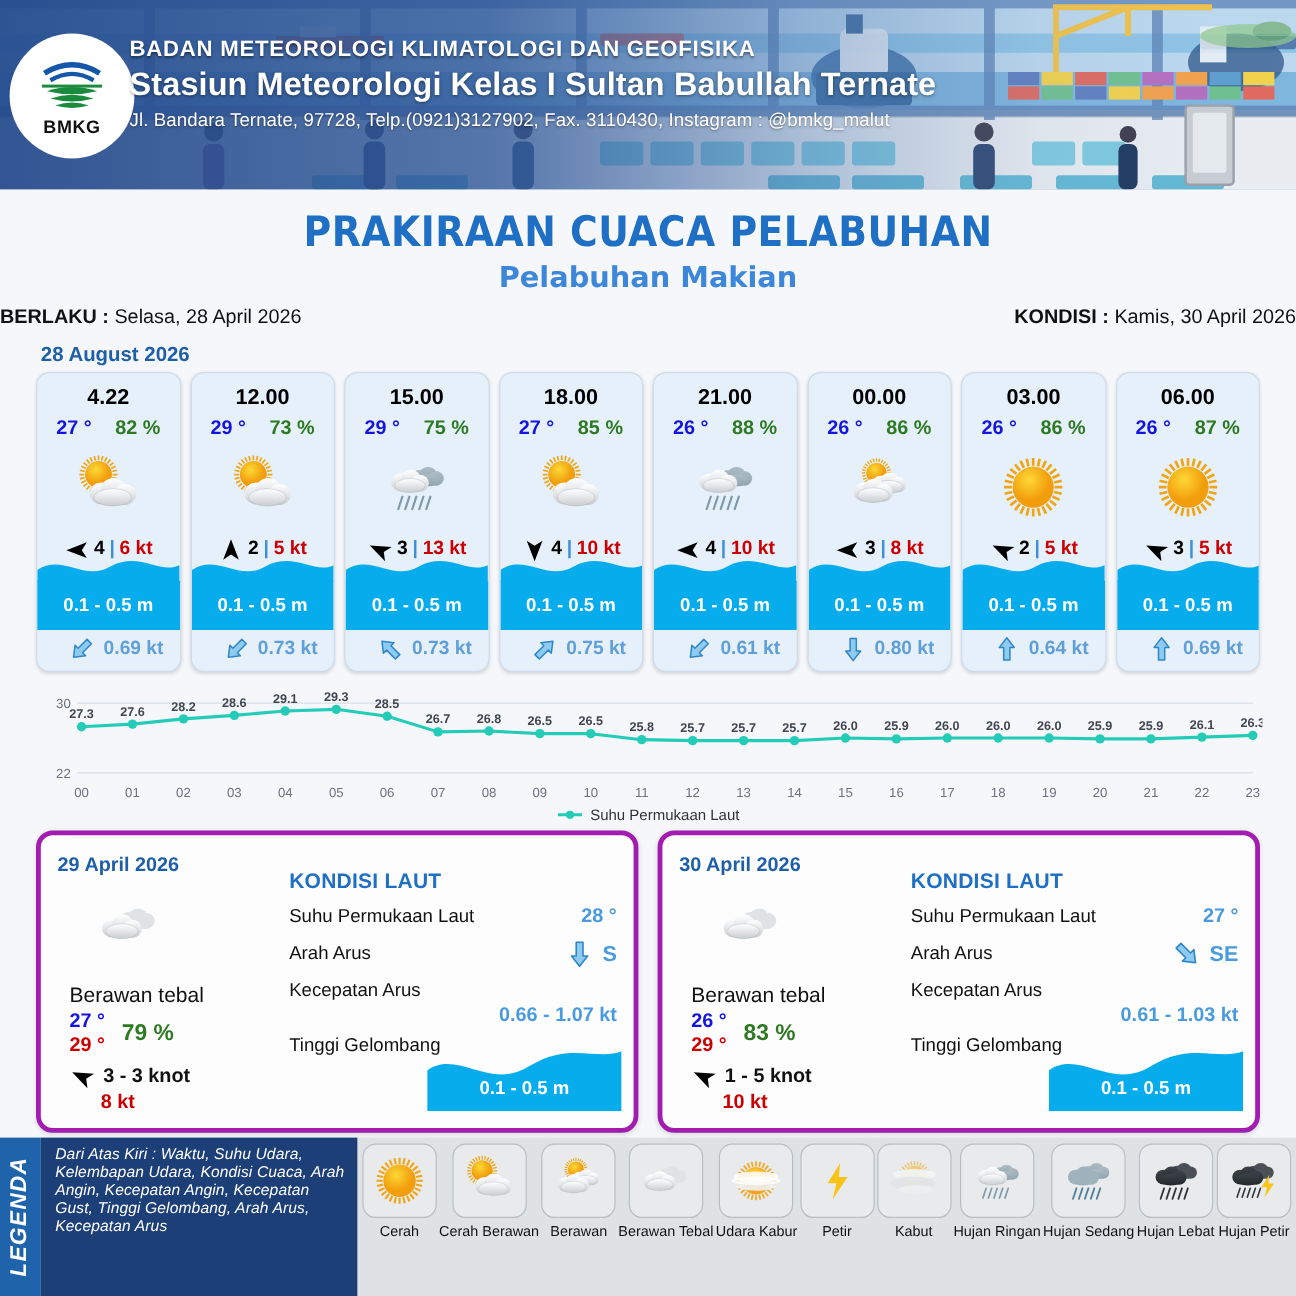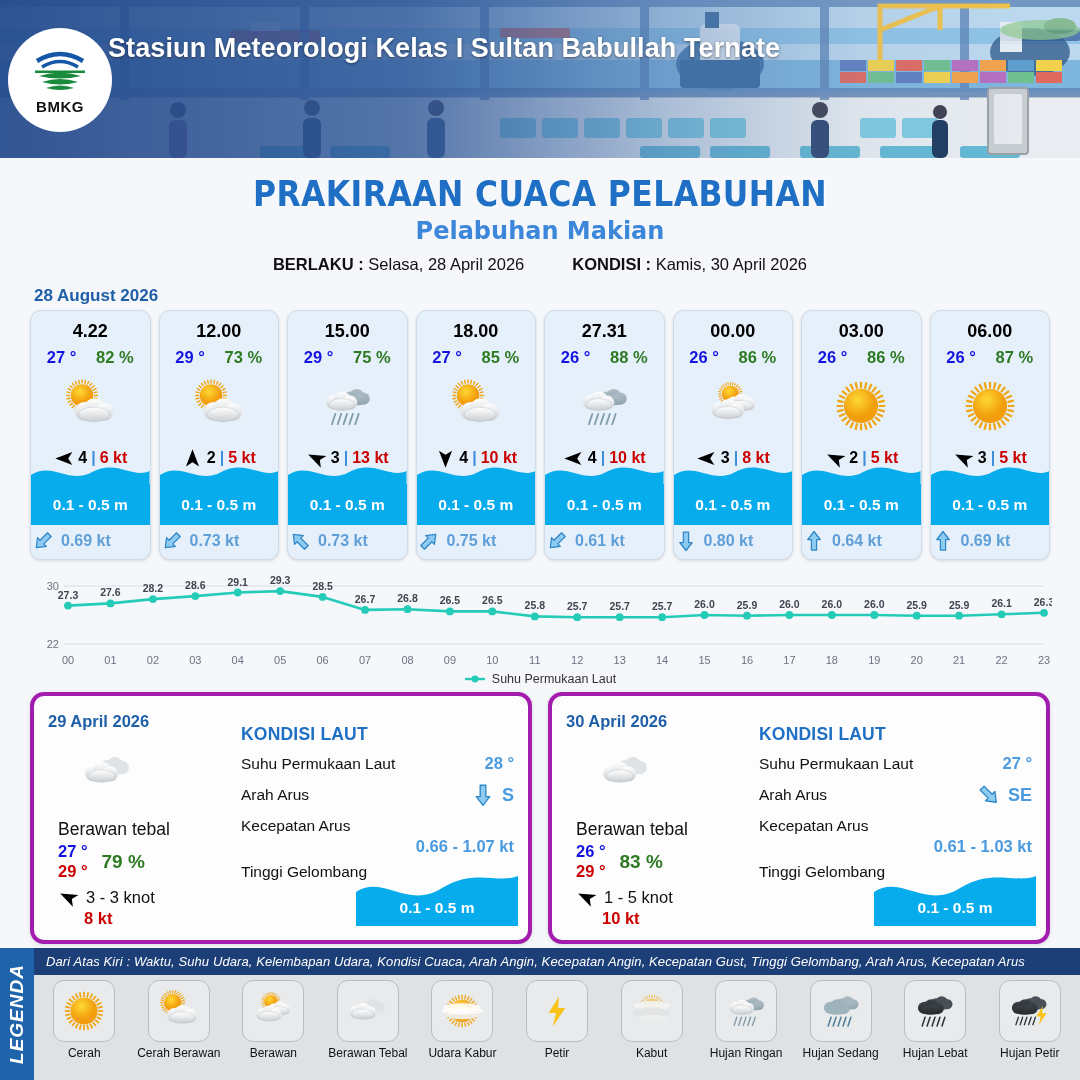--- a/index.html
+++ b/index.html
@@ -50,21 +50,21 @@
     font-family:"DejaVu Sans", sans-serif;
     font-stretch:condensed;
     text-shadow:1px 1px 0 rgba(255,255,255,.9);
   }
   .title-sub {
     text-align:center; margin-top:3px;
     font-size:24px; font-weight:bold; color:#3c87da;
     font-family:"DejaVu Sans", sans-serif;
   }
   .valid-row {
-    display:flex; justify-content:center; gap:48px; margin-top:10px;
+    display:flex; justify-content:space-between; gap:48px; margin-top:10px;
     font-size:16.5px; color:#111;
   }
   .valid-row b { font-weight:bold; }
   .valid-row span.v { font-weight:normal; }
 
   
   .date-label {
     margin:12px 0 4px 34px; font-size:17px; font-weight:bold; color:#1f5fa8;
   }
 
@@ -91,22 +91,22 @@
   .c-sep { color:#3e8ede; font-weight:bold; font-size:16px; margin:0 1px; }
   .c-gust { font-size:16px; font-weight:bold; color:#cc0000; }
   .c-wave-wrap { position:absolute; left:0; right:0; bottom:34px; height:62px; }
   .c-wave-svg { display:block; width:100%; height:22px; }
   .c-wave-body {
     position:absolute; left:0; right:0; top:21px; height:41px; background:#07aced;
     display:flex; align-items:center; justify-content:center;
   }
   .c-wave-txt { font-size:15.5px; font-weight:bold; color:#fff; }
   .c-cur {
-    position:absolute; left:0; right:0; bottom:3px; height:30px;
-    display:flex; align-items:center; gap:6px;margin-top:12px;
+    position:absolute; left:12px; right:0; bottom:3px; height:30px;
+    display:flex; align-items:center; justify-content:center; gap:6px;margin-top:12px;
   }
   .c-cur-icon { width:24px; height:24px; }
   .c-cur-txt { font-size:16px; font-weight:bold; color:#5f9fd8; }
 
   
   .chart-box { margin:10px 28px 0 28px; height:100px; position:relative; }
   .chart-svg { display:block; }
   .chart-legend {
     display:flex; align-items:center; justify-content:center; gap:6px;
     margin-top:2px; font-size:12.5px; color:#333;
@@ -125,21 +125,21 @@
   .day-date { font-size:16.5px; font-weight:bold; color:#1f5fa8; }
   .day-icon { height:62px; margin:10px 0 0 28px; display:flex; align-items:center; }
   .day-cond { font-size:17.5px; color:#111; margin-top:16px; margin-left:10px; }
   .day-tt { display:flex; align-items:center; margin-top:2px; margin-left:10px; gap:14px; }
   .day-temps { display:flex; flex-direction:column; }
   .day-tmin { font-size:16.5px; font-weight:bold; color:#1414e0; }
   .day-tmax { font-size:16.5px; font-weight:bold; color:#cc0000; margin-top:1px; }
   .day-hum { font-size:19px; font-weight:bold; color:#2d7a22; }
   .day-wind { display:flex; align-items:center; gap:6px; margin-top:6px; margin-left:10px; }
   .day-wdir { width:22px; height:20px; }
-  .day-wspd { font-size:16.5px; font-weight:normal; color:#111; }
+  .day-wspd { font-size:16.5px; font-weight:bold; color:#111; }
   .day-gust { font-size:16.5px; font-weight:bold; color:#cc0000; margin-left:36px; margin-top:2px; }
   .day-right { flex:1; padding:28px 14px 0 2px; position:relative; }
   .kl-title { font-size:17.5px; font-weight:bold; color:#1f6fc4; letter-spacing:.2px; }
   .kl-row { display:flex; align-items:center; justify-content:space-between; margin-top:9px; }
   .kl-lbl { font-size:15.5px; color:#111; }
   .kl-val { font-size:16.5px; font-weight:bold; color:#4a9ae0; }
   .kl-dir { display:flex; align-items:center; gap:6px; }
   .kl-dir-icon { width:26px; height:26px; }
   .kl-dir-txt { font-size:18px; font-weight:bold; color:#4a9ae0; }
   .kl-speed { text-align:right; font-size:16.5px; font-weight:bold; color:#4a9ae0; margin-top:2px; }
@@ -151,21 +151,21 @@
 
   
   .legend-wrap { position:absolute; left:0; bottom:0; width:1080px; height:132px; display:flex; }
   .legenda-strip {
     width:34px; background:#1f63ab; display:flex; align-items:center; justify-content:center;
   }
   .legenda-txt {
     transform:rotate(-90deg); white-space:nowrap;
     font-size:19px; font-weight:bold; font-style:italic; color:#fff; letter-spacing:1px;
   }
-  .legend-right { flex:1; display:flex; flex-direction:column; }
+  .legend-right { flex:1; display:flex; }
   .legend-note {
     background:#1d3f78; color:#fff; font-size:13px; font-style:italic;
     padding:6px 10px 6px 12px; letter-spacing:.1px;
   }
   .legend-items { flex:1; background:#dfe2e5; display:flex; align-items:flex-start; padding:5px 4px 0 4px; gap:2px; }
   .li { flex:1; display:flex; flex-direction:column; align-items:center; }
   .li-box {
     width:62px; height:62px; background:#e8eaec;
     border:1px solid #b9bec3; border-radius:11px;
     display:flex; align-items:center; justify-content:center;
@@ -287,21 +287,23 @@
       <path d="M13 22 Q31 11 49 22" stroke="#1457a8" stroke-width="3.5" fill="none"></path>
       <rect x="6" y="25.5" width="50" height="2.5" fill="#1a8a3c"></rect>
       <path d="M10 31 Q31 24 52 31 Q31 36 10 31 Z" fill="#1a8a3c"></path>
       <path d="M13 37 Q31 31 49 37 Q31 42 13 37 Z" fill="#1a8a3c"></path>
       <path d="M17 43 Q31 38 45 43 Q31 47 17 43 Z" fill="#1a8a3c"></path>
     </svg>
     <div class="logo-txt">BMKG</div>
   </div>
 
   <div class="hdr-text">
+    <div class="hdr-l1">BADAN METEOROLOGI KLIMATOLOGI DAN GEOFISIKA</div>
     <div class="hdr-l2">Stasiun Meteorologi Kelas I Sultan Babullah Ternate</div>
+    <div class="hdr-l3">Jl. Bandara Ternate, 97728, Telp.(0921)3127902, Fax. 3110430, Instagram : @bmkg_malut</div>
   </div>
 </div>
 
 <div class="title-main">PRAKIRAAN CUACA PELABUHAN</div>
 <div class="title-sub">Pelabuhan Makian</div>
 <div class="valid-row">
   <div>
     <b>BERLAKU :</b>
     <span class="v">Selasa, 28 April 2026</span>
   </div>
@@ -652,21 +654,21 @@
      </div>
    </div>
    <div class="c-cur">
      <span class="c-cur-icon"><svg viewBox="0 0 24 24" width="24" height="24" style="transform:rotate(45deg)">
     <path d="M12 2.5 L18.2 10.5 L14.6 10.5 L14.6 21 L9.4 21 L9.4 10.5 L5.8 10.5 Z" fill="#8ecbf0" stroke="#2f86c7" stroke-width="1.25" stroke-linejoin="round"></path>
           </svg></span>
      <span class="c-cur-txt">0.75 kt</span>
    </div>
     </div>
     <div class="card">
-      <div class="c-time">27.31</div>
+      <div class="c-time">21.00</div>
    <div class="c-row">
      <span class="c-temp">26 °</span>
      <span class="c-hum">88 %</span>
    </div>
    <div class="c-icon">
         <svg viewBox="0 0 100 100" width="66" height="66">
           <defs>
     <radialGradient id="sung" cx="40%" cy="32%">
       <stop offset="0%" stop-color="#fdd835"></stop>
               <stop offset="100%" stop-color="#f29d0c"></stop>

